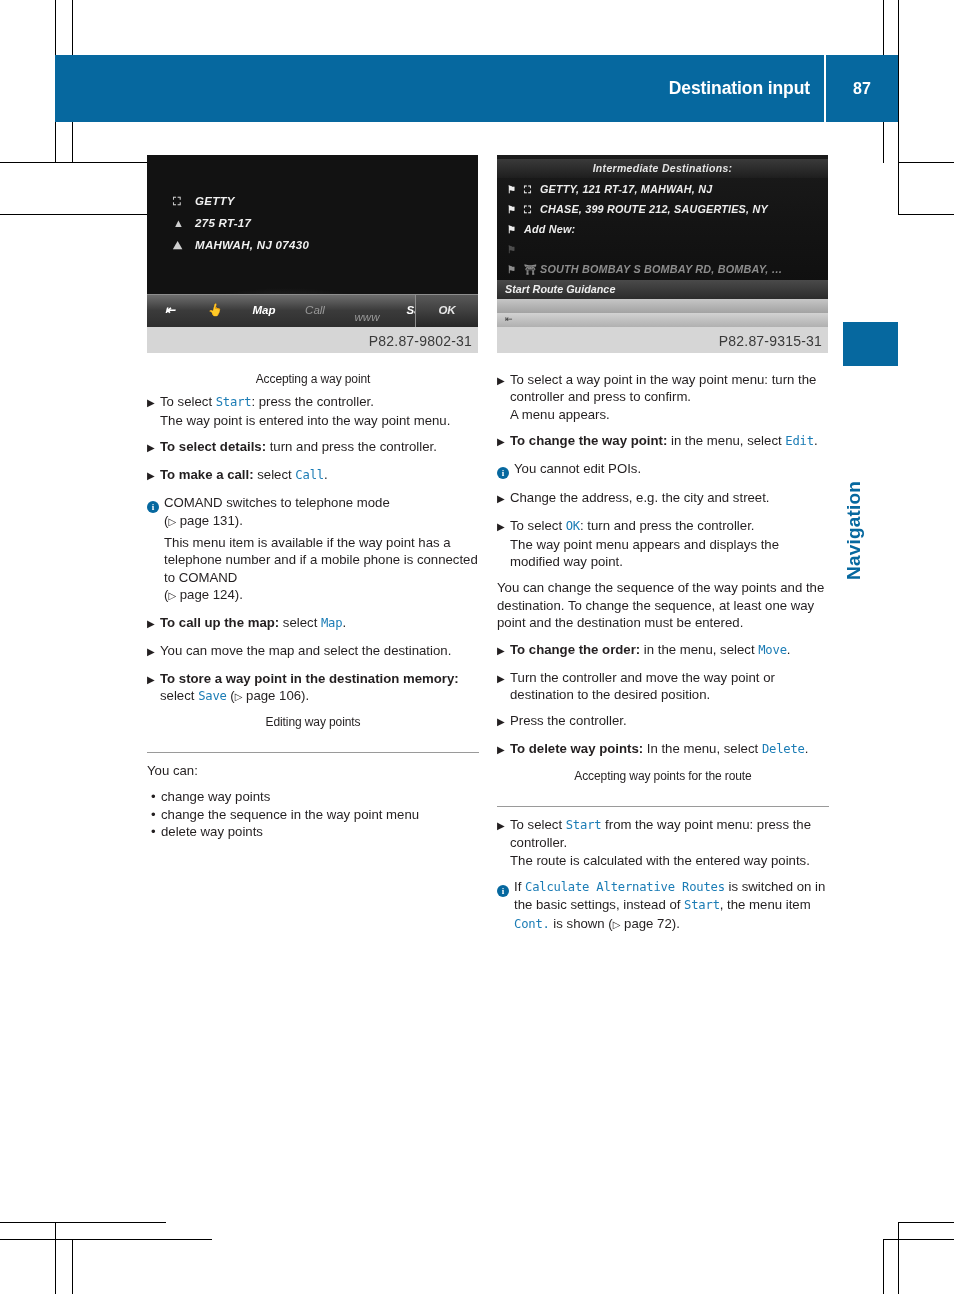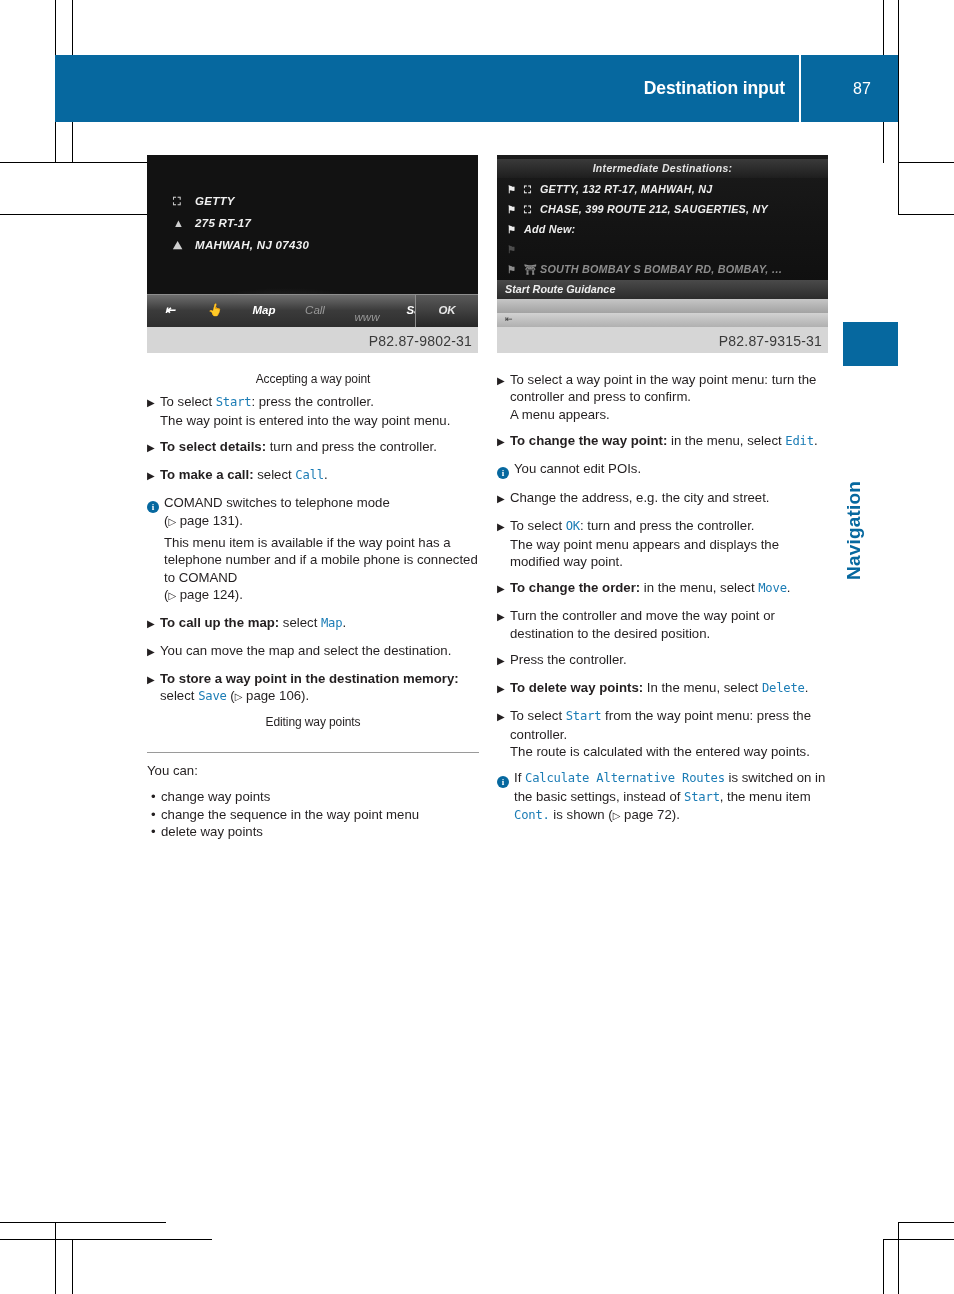--- a/index.html
+++ b/index.html
@@ -46,25 +46,24 @@
     padding-right: 14px;
     white-space: nowrap;
   }
   .header-divider {
     width: 2px;
     height: 67px;
     background: #ffffff;
   }
   .header-page {
     font-size: 16px;
-    font-weight: normal;
+    font-weight: bold;
     color: #ffffff;
     width: 72px;
     text-align: center;
-    padding-left: 25px;
   }
 
   
   .side-tab {
     position: absolute;
     left: 843px;
     top: 322px;
     width: 55px;
     height: 44px;
     background: #06689f;
@@ -448,21 +447,21 @@
 <div class="col col-right">
 
   <div class="figure">
     <div class="fig-screen">
       <div class="scr2-bg"></div>
       <div class="scr2-title">Intermediate Destinations:</div>
       <div class="scr2-list">
         <div class="scr2-row">
           <span class="scr2-ic1">⚑</span>
           <span class="scr2-ic2">⛶</span>
-          <span>GETTY, 132 RT-17, MAHWAH, NJ</span>
+          <span>GETTY, 121 RT-17, MAHWAH, NJ</span>
         </div>
         <div class="scr2-row">
           <span class="scr2-ic1">⚑</span>
           <span class="scr2-ic2">⛶</span>
           <span>CHASE, 399 ROUTE 212, SAUGERTIES, NY</span>
         </div>
         <div class="scr2-row">
           <span class="scr2-ic1">⚑</span>
           <span>Add New:</span>
         </div>
@@ -513,20 +512,21 @@
   </div>
 
   <div class="step">
     <div class="step-mark">▶</div>
     <div class="step-body">
       <span>To select </span><span class="ui">OK</span><span>: turn and press the controller.</span><br>
       <span>The way point menu appears and displays the modified way point.</span>
     </div>
   </div>
 
+  <p class="para">You can change the sequence of the way points and the destination. To change the sequence, at least one way point and the destination must be entered.</p>
 
   <div class="step">
     <div class="step-mark">▶</div>
     <div class="step-body">
       <b>To change the order:</b><span> in the menu, select </span><span class="ui">Move</span><span>.</span>
     </div>
   </div>
 
   <div class="step">
     <div class="step-mark">▶</div>
@@ -538,20 +538,21 @@
     <div class="step-body">Press the controller.</div>
   </div>
 
   <div class="step">
     <div class="step-mark">▶</div>
     <div class="step-body">
       <b>To delete way points:</b><span> In the menu, select </span><span class="ui">Delete</span><span>.</span>
     </div>
   </div>
 
+  <h2 class="sec ruled gap-before">Accepting way points for the route</h2>
 
   <div class="step">
     <div class="step-mark">▶</div>
     <div class="step-body">
       <span>To select </span><span class="ui">Start</span><span> from the way point menu: press the controller.</span><br>
       <span>The route is calculated with the entered way points.</span>
     </div>
   </div>
 
   <div class="info">

